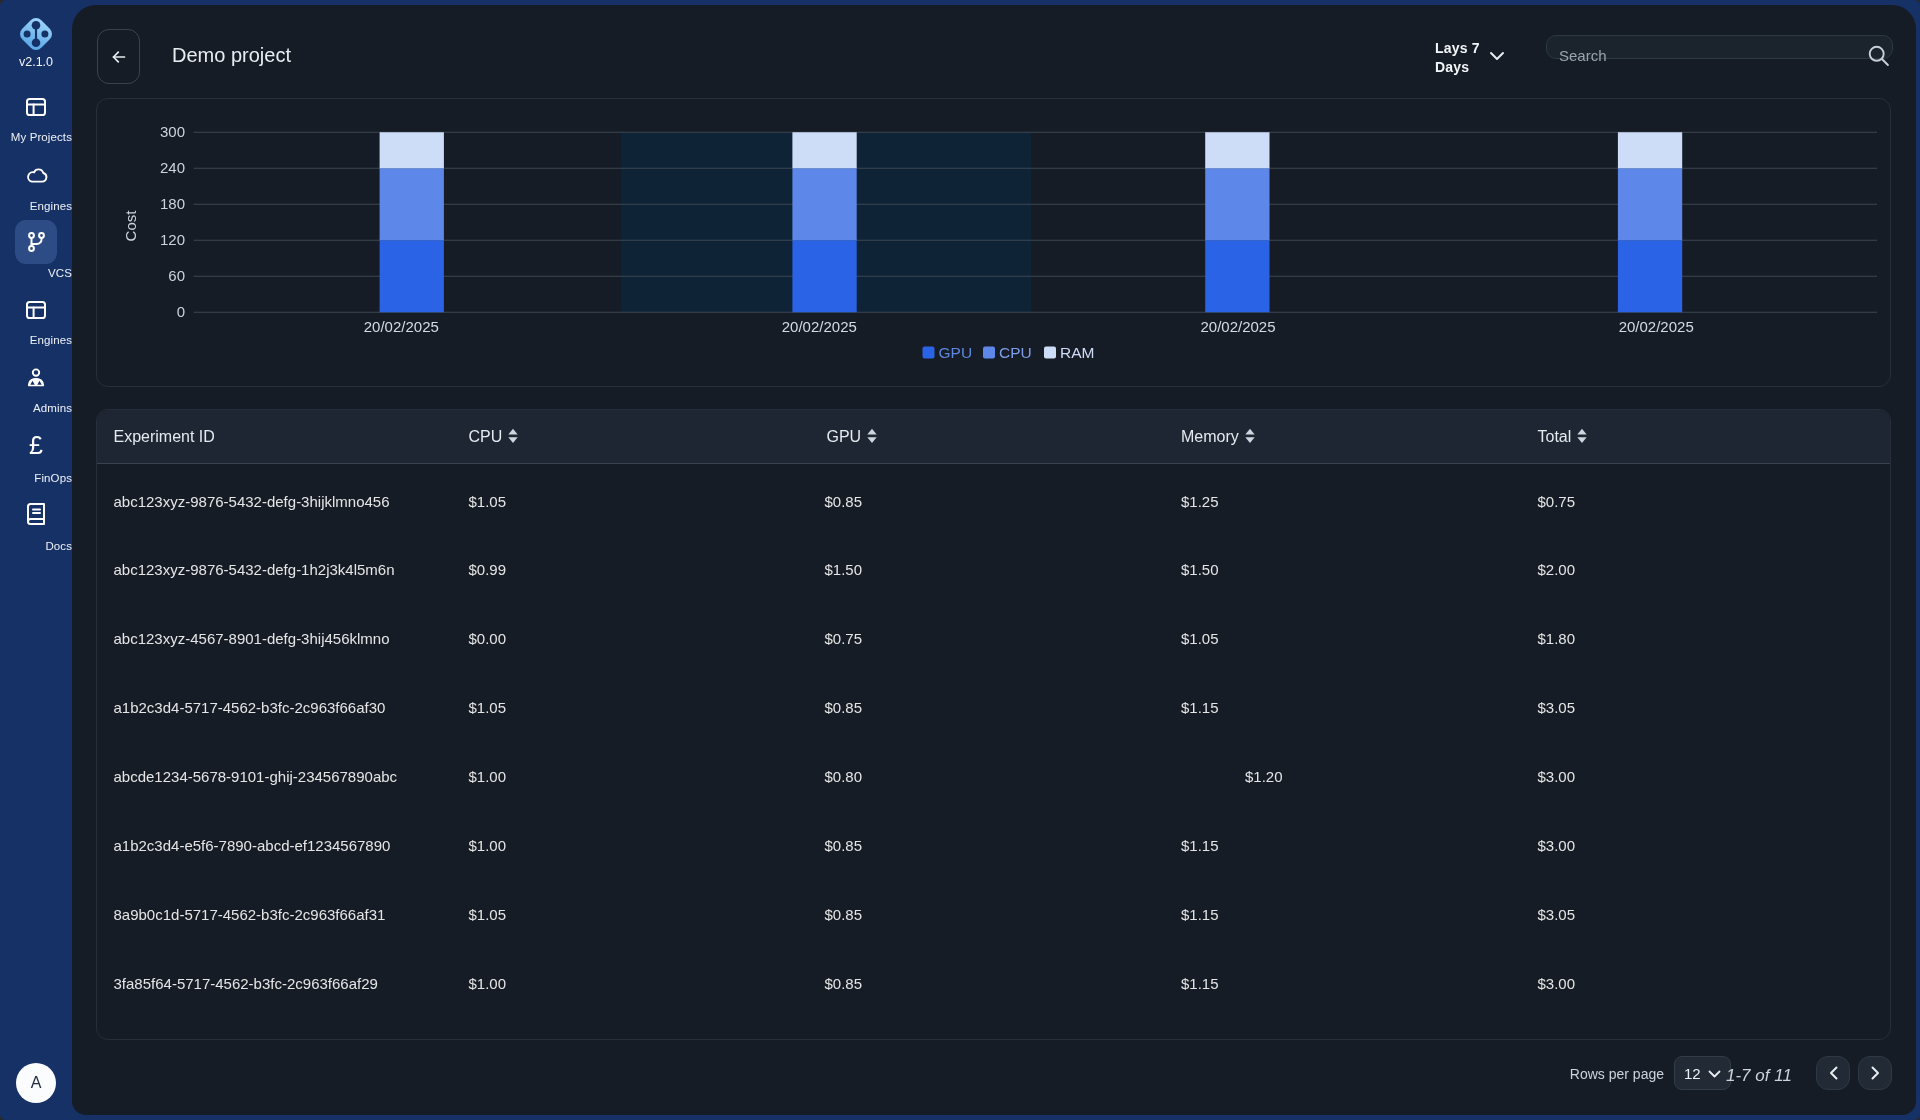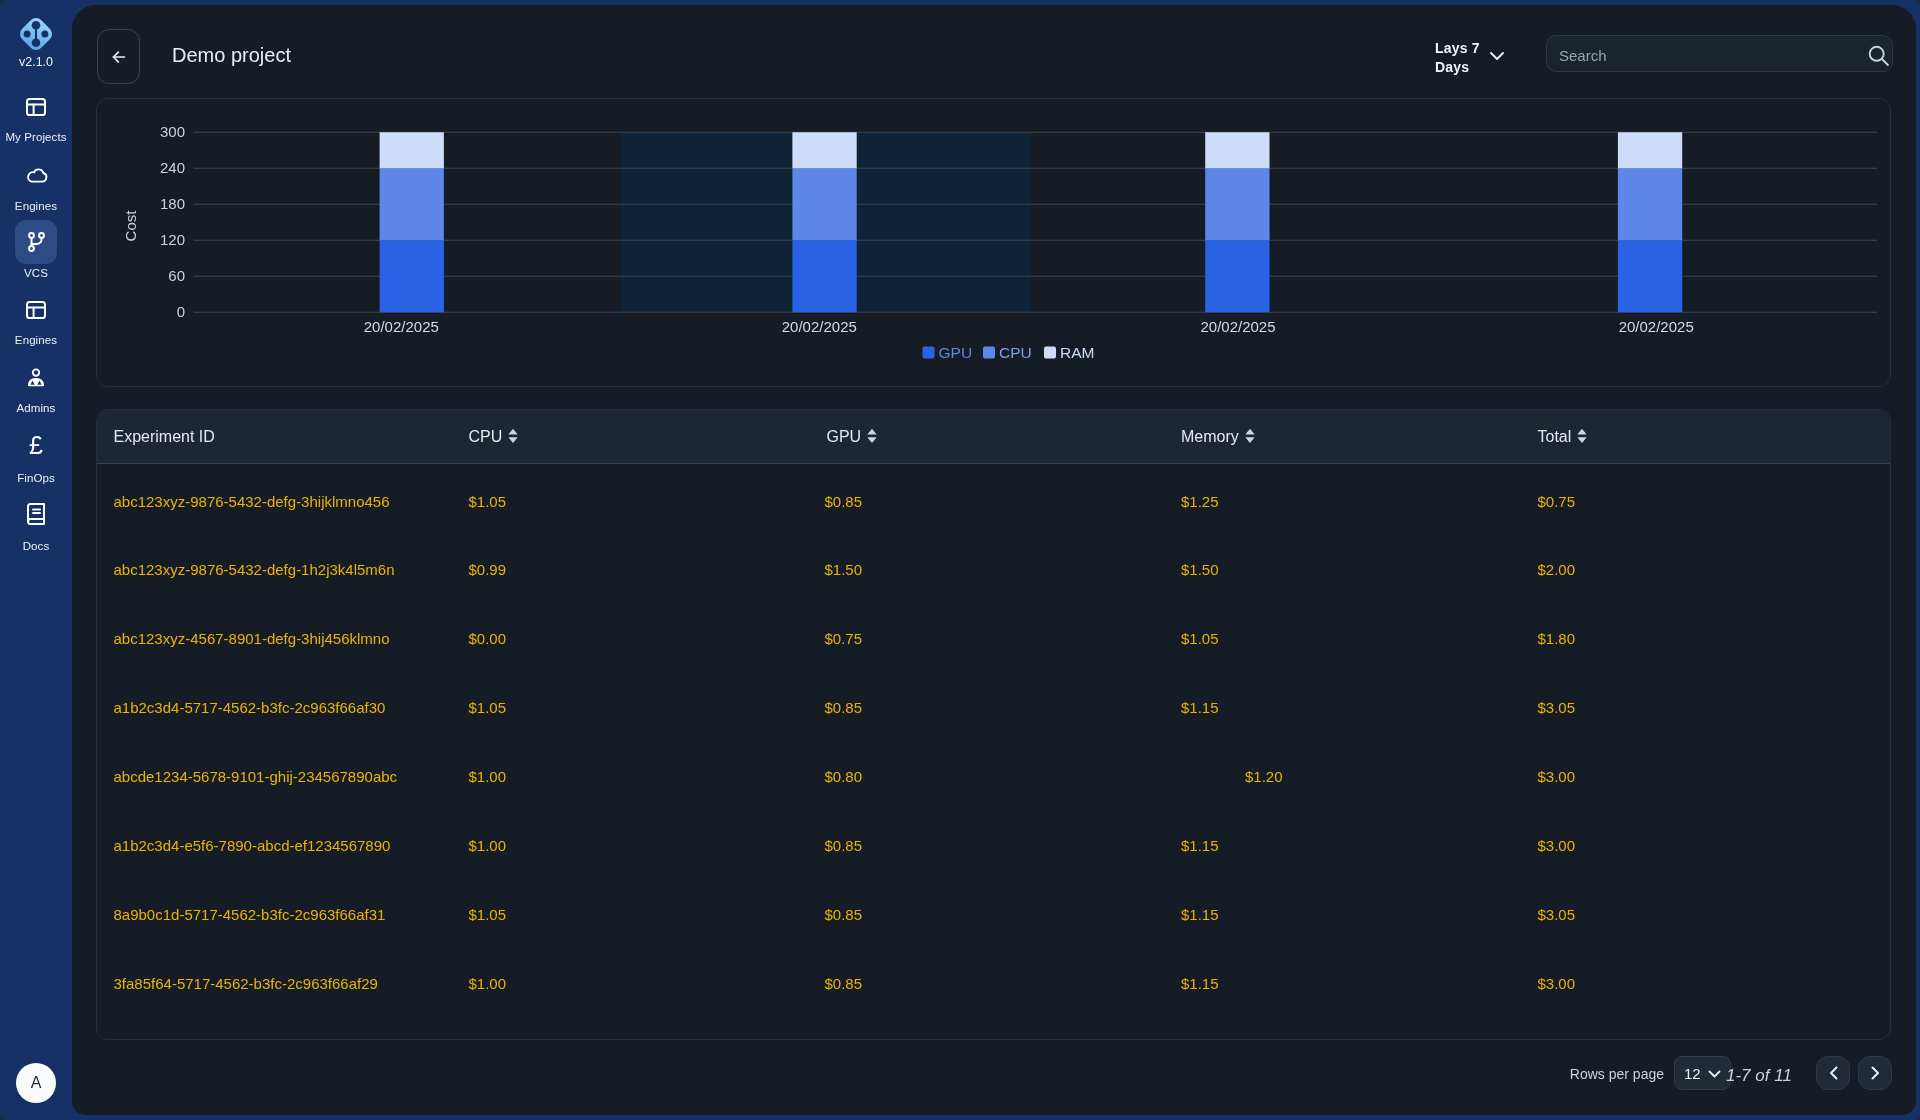--- a/index.html
+++ b/index.html
@@ -5,40 +5,40 @@
   * { margin:0; padding:0; box-sizing:border-box; }
   html,body { width:1920px; height:1120px; overflow:hidden; background:#27292c; font-family:"Liberation Sans", sans-serif; -webkit-font-smoothing:antialiased; }
   .frame { position:absolute; left:0; top:0; width:1920px; height:1120px; background:#163166; border-radius:6px; }
   .main { position:absolute; left:72px; top:5px; width:1844px; height:1110px; background:#161c25; border-radius:24px 24px 14px 14px; }
 
   
   .side { position:absolute; left:0; top:0; width:72px; height:908px; color:#fff; }
   .logo { position:absolute; left:14px; top:12px; }
   .ver { position:absolute; left:0; top:55px; width:72px; text-align:center; font-size:12.5px; color:#f2f5fa; }
   .nic { position:absolute; left:0; width:72px; display:flex; justify-content:center; align-items:center; }
-  .lb { position:absolute; left:0; width:72px; text-align:center; font-size:11.5px; color:#eef2f7; letter-spacing:.1px; }
+  .lb { position:absolute; left:0; width:72px; text-align:right; font-size:11.5px; color:#eef2f7; letter-spacing:.1px; }
   .vcs-tile { position:absolute; left:15px; top:220px; width:42px; height:44px; border-radius:11px; background:#2d4b85; display:flex; align-items:center; justify-content:center; }
   .avatar { position:absolute; left:16px; top:1063px; width:40px; height:40px; border-radius:50%; background:#fbfcfd; color:#222e40; font-size:16px; display:flex; align-items:center; justify-content:center; }
 
   
   .backbtn { position:absolute; left:97px; top:29px; width:43px; height:55px; border:1px solid #39434f; border-radius:12px; display:flex; align-items:center; justify-content:center; }
   .title { position:absolute; left:172px; top:44px; font-size:20px; color:#e9edf1; }
   .range { position:absolute; left:1435px; top:39px; width:56px; font-size:14px; line-height:19px; font-weight:700; color:#f3f6f9; letter-spacing:.2px; }
   .range-chev { position:absolute; left:1489px; top:50.5px; }
-  .search { position:absolute; left:1546px; top:35px; width:347px; height:37px; border:1px solid #2c3843; border-radius:10px; background:#1b232d; }
+  .search { position:absolute; left:1546px; top:35px; width:347px; height:24px; border:1px solid #2c3843; border-radius:10px; background:#1b232d; }
   .search .ph { position:absolute; left:12px; top:11px; font-size:15px; color:#9aa5b0; }
   .search svg { position:absolute; left:321px; top:9px; }
 
   
   .card { position:absolute; border:1px solid #262f3b; border-radius:12px; }
   .chart-card { left:96px; top:98px; width:1795px; height:289px; }
   .table-card { left:96px; top:409px; width:1795px; height:631px; }
   .thead { position:absolute; left:0; top:0; width:100%; height:54px; background:#1d2632; border-bottom:1px solid #39434f; border-radius:12px 12px 0 0; }
   .th { position:absolute; top:0; height:54px; line-height:54px; font-size:16px; color:#e5eaef; }
-  .cell { position:absolute; font-size:15px; color:#eab308; white-space:nowrap; }
+  .cell { position:absolute; font-size:15px; color:#e5e5e5; white-space:nowrap; }
   .sort { position:relative; top:2px; margin-left:6px; }
 
   
   .f-label { position:absolute; top:1066px; font-size:15px; color:#ccd3da; }
   .pgsel { position:absolute; left:1674px; top:1056px; width:57px; height:34px; border:1px solid #323d49; border-radius:8px; background:#212a35; }
   .pgsel .n { position:absolute; left:9px; top:8px; font-size:15px; color:#edf1f5; }
   .pgbtn { position:absolute; top:1056px; width:34px; height:34px; border:1px solid #2f3945; border-radius:12px; background:#212a35; display:flex; align-items:center; justify-content:center; }
 </style>
 </head>
 <body>

